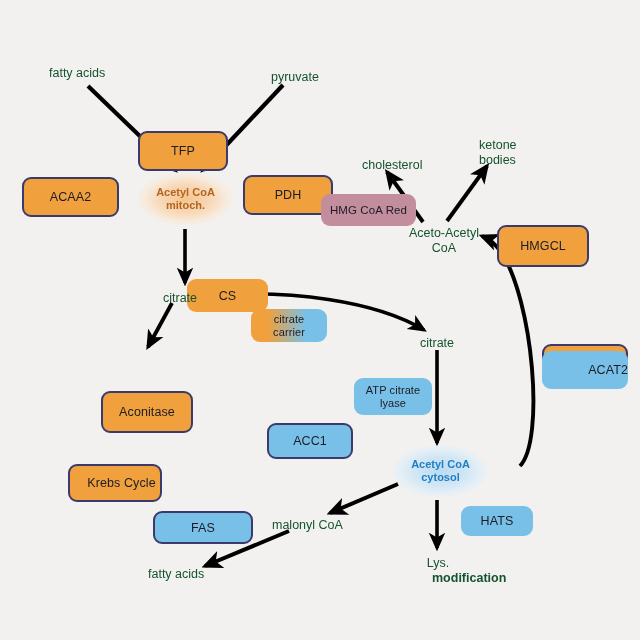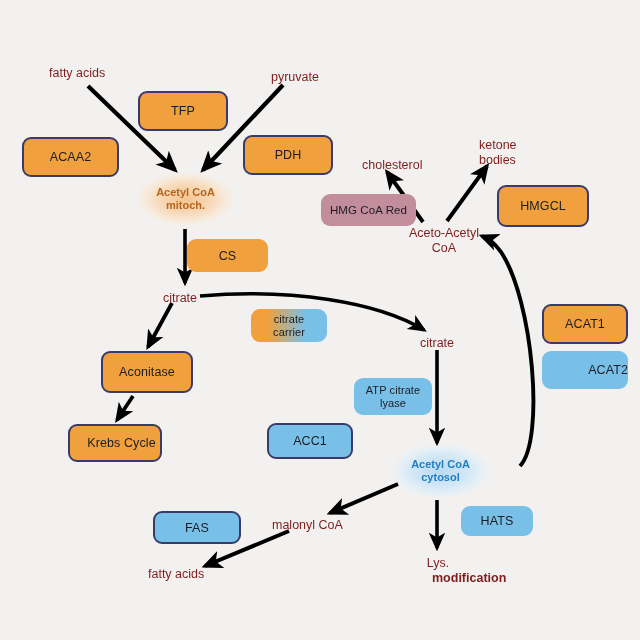--- a/index.html
+++ b/index.html
@@ -33,21 +33,21 @@
     text-align: center;
     border-radius: 9px;
     font-size: 12.5px;
     color: #1c1c24;
     line-height: 1.12;
     letter-spacing: 0.1px;
   }
   .box.bordered {
     border: 2.5px solid #3a3a6b;
   }
-  .box.orange  { background: #f0a03c; }
+  .box.orange  { background: #f0a03c; margin-top: 40px; }
   .box.blue    { background: #79c0e8; }
   .box.mauve   { background: #c28e9d; }
   .box.grad    { background: linear-gradient(90deg, #f0a03c 0%, #f0a03c 22%, #79c0e8 72%, #79c0e8 100%); }
 
   
   .glow {
     position: absolute;
     display: flex;
     align-items: center;
     justify-content: center;
@@ -78,21 +78,21 @@
       rgba(186,219,242,0.98) 0%,
       rgba(205,229,246,0.92) 38%,
       rgba(224,239,250,0.60) 62%,
       rgba(242,241,239,0) 80%);
   }
 
   
   .lbl {
     position: absolute;
     font-size: 12.5px;
-    color: #7f1d1d;
+    color: #14532d;
     line-height: 1.18;
     text-align: center;
     white-space: nowrap;
   }
   .lbl.wrap { white-space: normal; }
   .lbl.bold { font-weight: bold; }
 </style>
 </head>
 <body>
 
@@ -178,21 +178,21 @@
 
   <div class="box orange bordered" style="left:68px;top:424px;width:94px;height:38px;padding-left:13px;">
     <span>Krebs Cycle</span>
   </div>
 
   <div class="box blue bordered" style="left:267px;top:423px;width:86px;height:36px;">
     <span>ACC1</span>
   </div>
 
 
-  <div class="box blue bordered" style="left:153px;top:511px;width:88px;height:33px;">
+  <div class="box blue bordered" style="left:153px;top:511px;width:100px;height:33px;">
     <span>FAS</span>
   </div>
 
   <div class="box blue" style="left:461px;top:506px;width:72px;height:30px;">
     <span>HATS</span>
   </div>
 
   <div class="glow orange" style="left:138px;top:173px;width:95px;height:52px;">
     <span class="inner ml">Acetyl CoA<br>mitoch.</span>
   </div>

